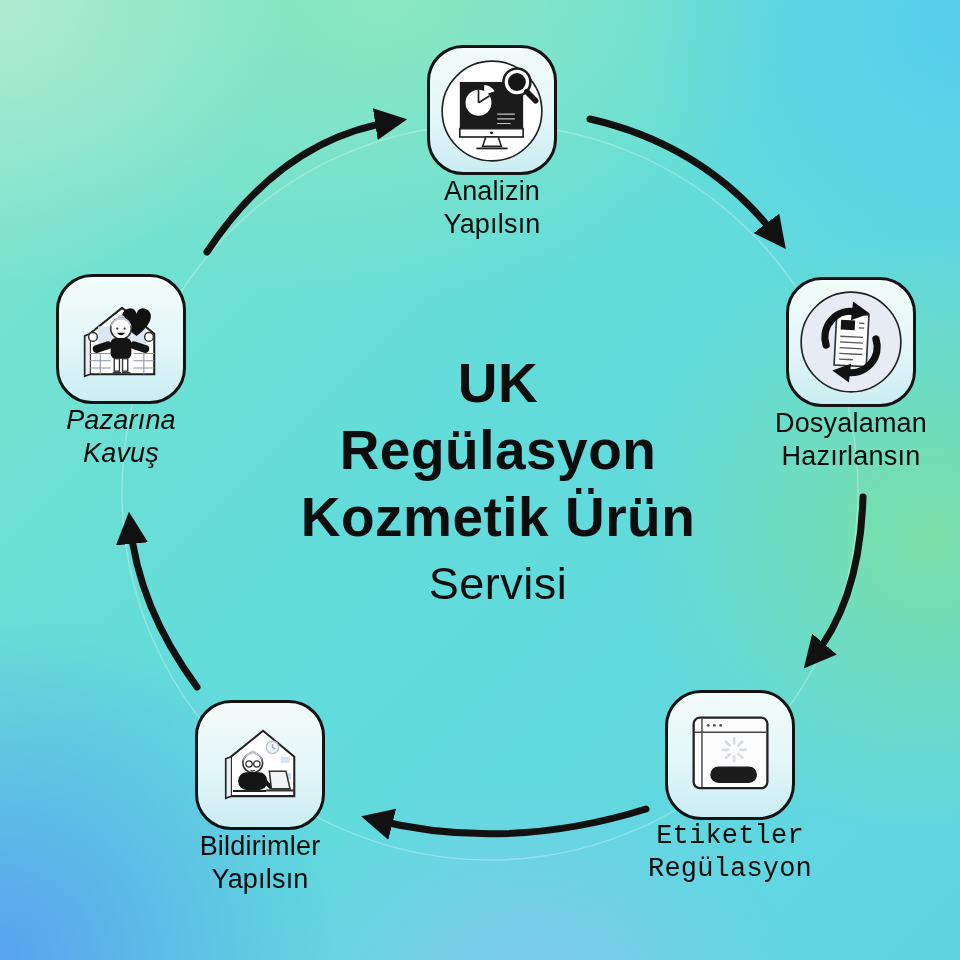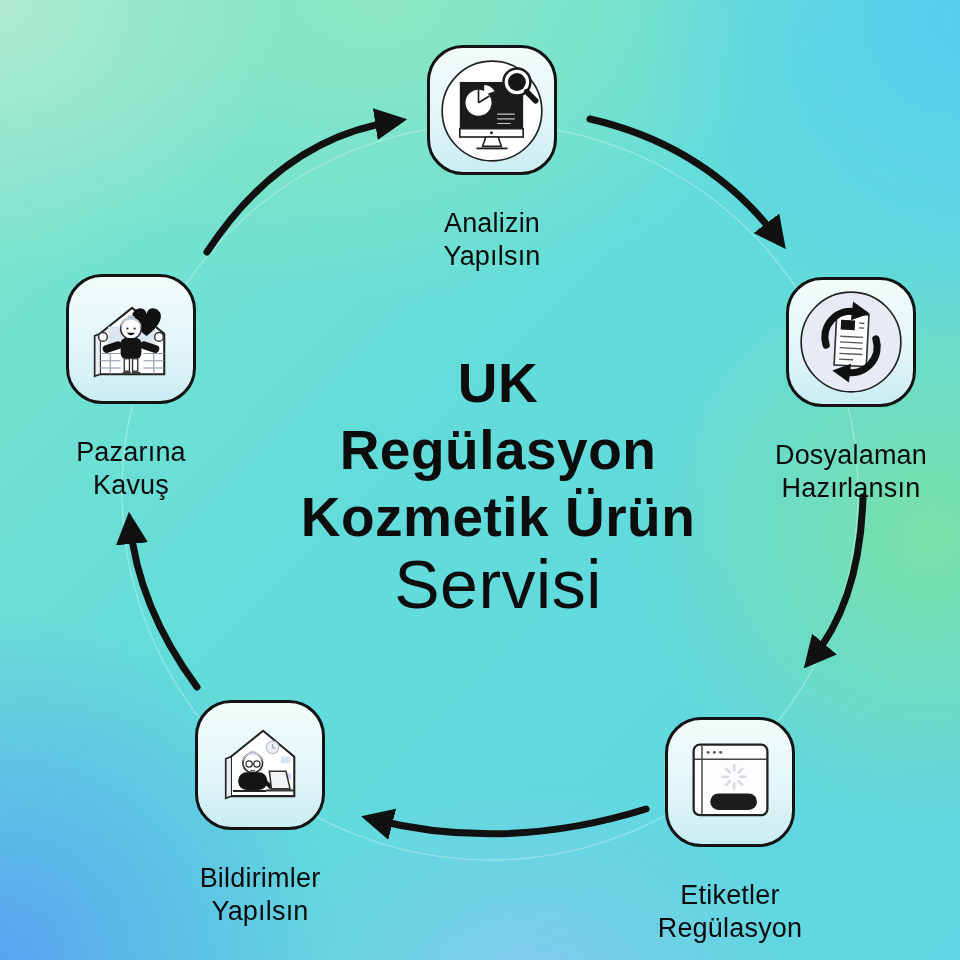--- a/index.html
+++ b/index.html
@@ -19,29 +19,29 @@
       linear-gradient(135deg,#7fe5c8 0%,#62dcda 45%,#5fd5e3 100%);
   }
   .arrow-layer{position:absolute;left:0;top:0;pointer-events:none;}
   .node{position:absolute;width:230px;text-align:center;}
   .squircle{
     width:130px;height:130px;margin:0 auto;border:3px solid #131313;border-radius:36px;
     background:linear-gradient(180deg,#f2fcf9 0%,#e3f6f8 55%,#c9edf3 100%);
     display:flex;align-items:center;justify-content:center;box-sizing:border-box;
   }
   .node-label{
-    margin-top:32px;font-size:27px;line-height:33px;font-weight:500;color:#0c0c0c;
+    margin-top:0;font-size:27px;line-height:33px;font-weight:500;color:#0c0c0c;
     letter-spacing:.2px;
   }
   .title-block{
     position:absolute;left:498px;top:350px;transform:translateX(-50%);
     width:720px;text-align:center;color:#0d0d0d;
   }
   .title-heavy{font-size:55px;line-height:67px;font-weight:900;letter-spacing:.5px;}
-  .title-light{font-size:68px;line-height:66px;font-weight:400;letter-spacing:.5px;}
+  .title-light{font-size:45px;line-height:66px;font-weight:400;letter-spacing:.5px;}
   svg.icon{display:block;}
 </style>
 </head>
 <body>
 
 <div class="canvas">
 
   <svg class="arrow-layer" width="960" height="960" viewBox="0 0 960 960">
     <defs>
       <marker id="ah" viewBox="0 0 10 10" refX="6.5" refY="5" markerWidth="4.6" markerHeight="4.6" orient="auto">
@@ -103,21 +103,21 @@
         <path d="M76 49 A25 25 0 0 1 47 81" fill="none" stroke="#111" stroke-width="7" stroke-linecap="round"></path>
         <polygon points="50,91 34,79.5 52,73" fill="#111"></polygon>
       </svg>
     </div>
     <div class="node-label">
       <div>Dosyalaman</div>
       <div>Hazırlansın</div>
     </div>
   </div>
 
-  <div class="node" style="left:615px;top:717px;">
+  <div class="node" style="left:615px;top:690px;font-family:Liberation Mono, monospace;">
     <div class="squircle">
       <svg class="icon" width="108" height="108" viewBox="0 0 104 104">
         <rect x="17" y="16" width="71" height="68" rx="6" fill="#fdfdfd" stroke="#222" stroke-width="2.2"></rect>
         <path d="M25 17 V83" stroke="#444" stroke-width="1.4"></path>
         <path d="M17.5 30 H88" stroke="#444" stroke-width="1.4"></path>
         <circle cx="31" cy="23.5" r="1.4" fill="#555"></circle>
         <circle cx="37" cy="23.5" r="1.4" fill="#555"></circle>
         <circle cx="43" cy="23.5" r="1.4" fill="#555"></circle>
         <g stroke="#d7dce2" stroke-width="2.6" stroke-linecap="round">
           <path d="M56 36 V41"></path>
@@ -161,21 +161,21 @@
         <path d="M58 76.5 H85" stroke="#333" stroke-width="2"></path>
         <path d="M26 77 H58" stroke="#222" stroke-width="2"></path>
       </svg>
     </div>
     <div class="node-label">
       <div>Bildirimler</div>
       <div>Yapılsın</div>
     </div>
   </div>
 
-  <div class="node" style="left:16px;top:274px;">
+  <div class="node" style="left:6px;top:274px;font-style:italic;">
     <div class="squircle">
       <svg class="icon" width="108" height="108" viewBox="0 0 104 104">
         <path d="M22 86 L22 47 L53 22 L84 47 L84 86 Z" fill="#ffffff" stroke="#222" stroke-width="2"></path>
         <path d="M22 47 L17 49 L17 88 L22 86" fill="#e9eef4" stroke="#222" stroke-width="1.6"></path>
         <rect x="30" y="40" width="46" height="17" fill="#dbe6f2"></rect>
         <g stroke="#8b95a5" stroke-width="1">
           <path d="M22 66 H42 M22 73 H42 M22 80 H42 M32 66 V86"></path>
           <path d="M64 66 H84 M64 73 H84 M64 80 H84 M74 66 V86"></path>
         </g>
         <path d="M67 49 C53 39 49 27 58 23 C63 20.8 66.5 24.5 67 28 C67.5 24.5 71 20.8 76 23 C85 27 81 39 67 49 Z" fill="#111"></path>

